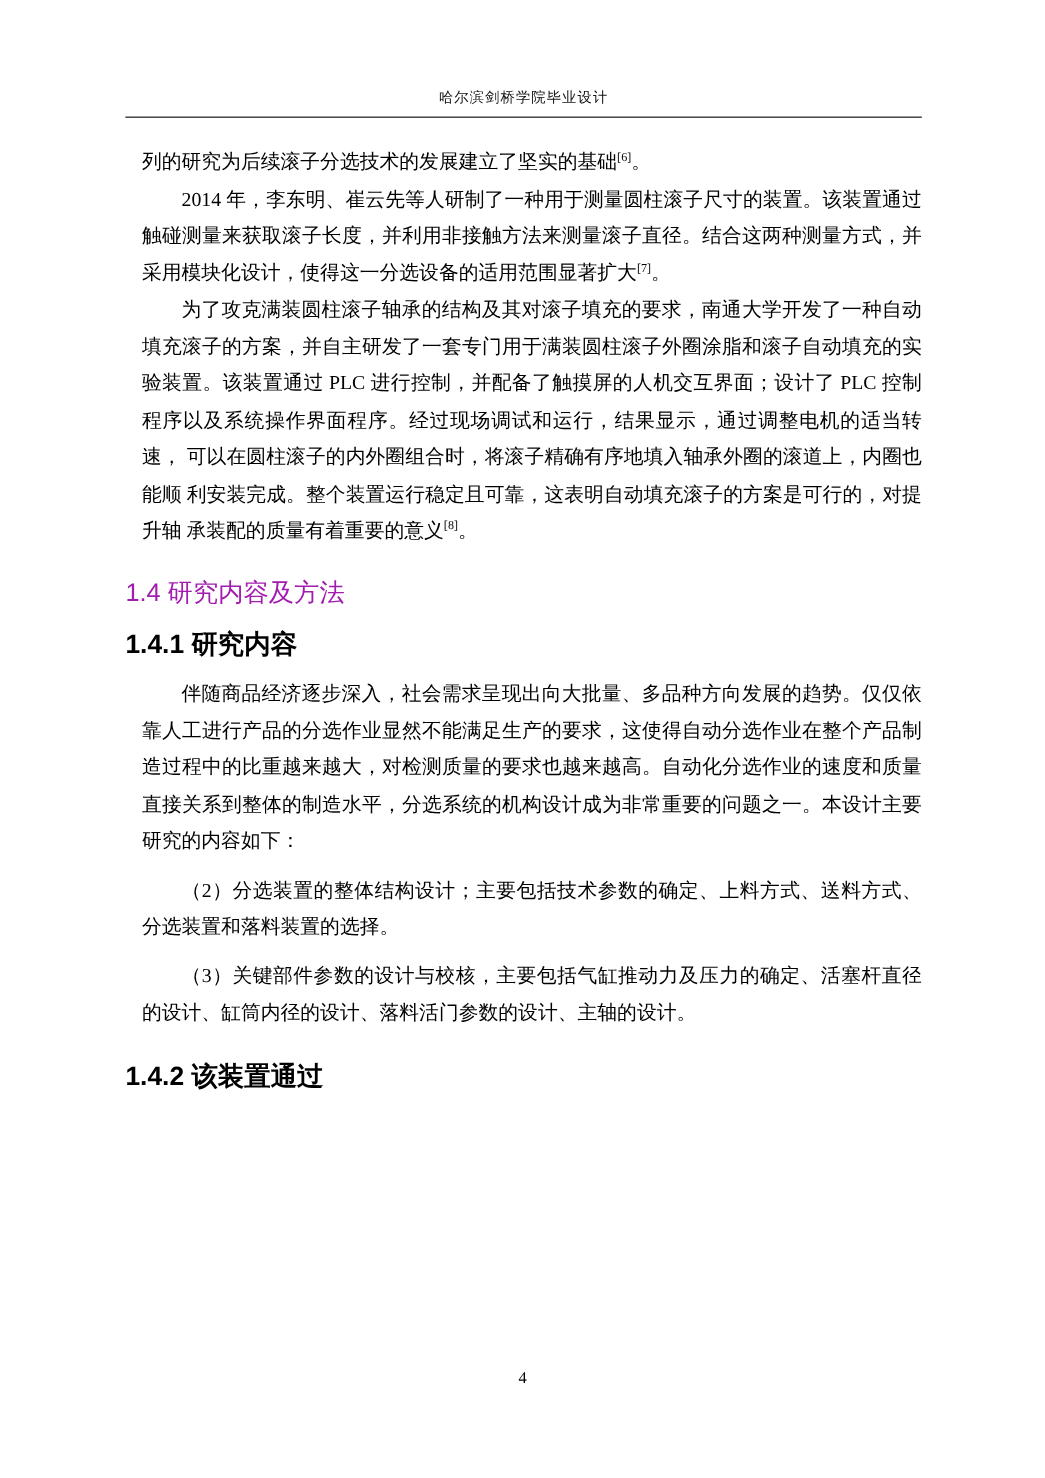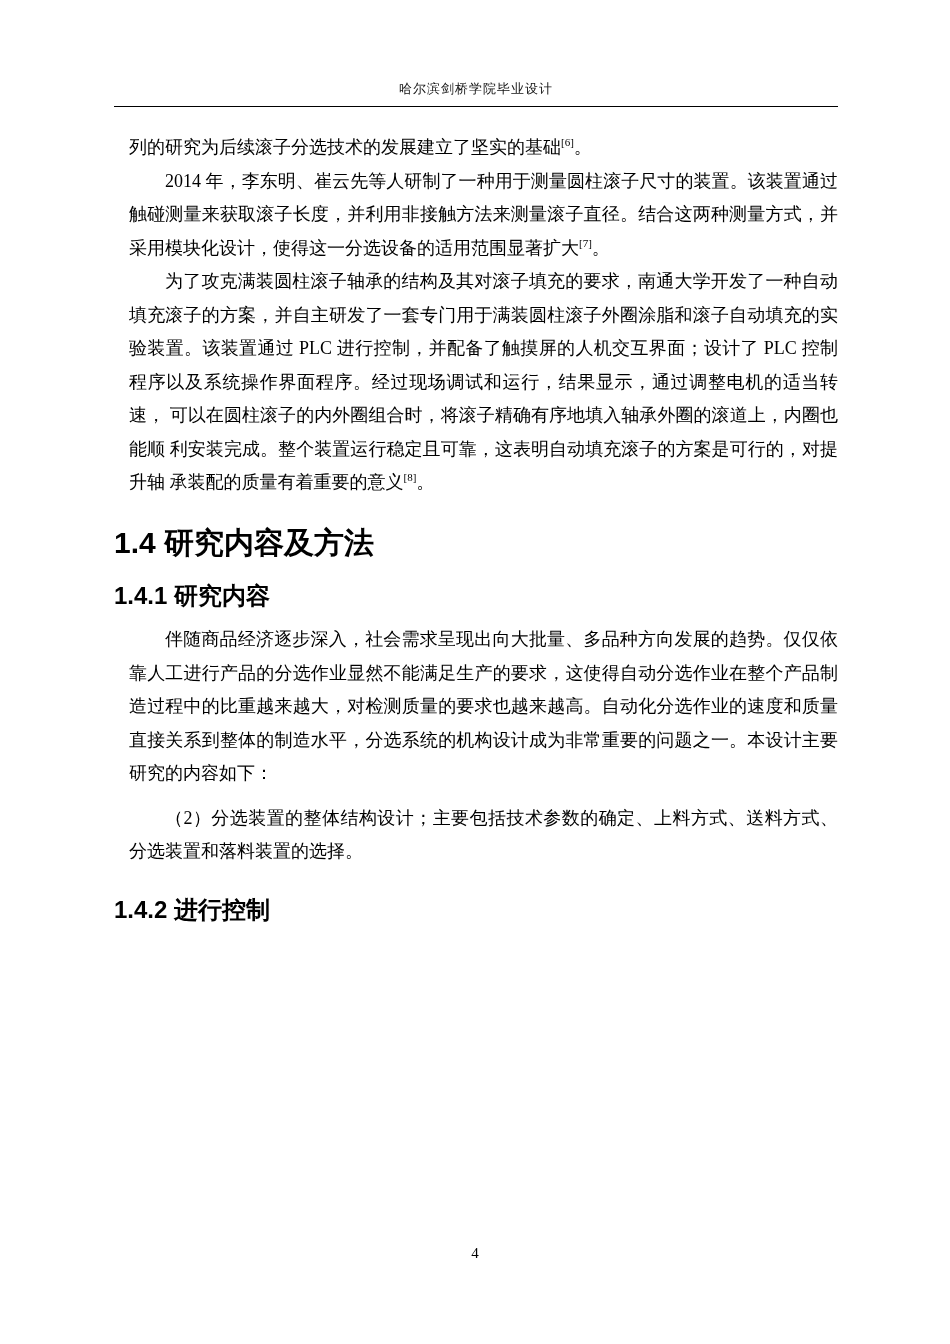--- a/index.html
+++ b/index.html
@@ -37,25 +37,25 @@
   }
   .para { text-indent: 2em; margin-left: 15px; }
   .para.no-indent { text-indent: 0; }
   sup.cite {
     font-size: 11px;
     line-height: 0;
     vertical-align: super;
   }
   .h-section {
     font-family: "Liberation Sans", "DejaVu Sans", sans-serif;
-    font-weight: bold;
-    font-size: 30px;
+    font-weight: normal;
+    font-size: 23px;
     line-height: 1.25;
     margin: 24px 0 16px 0;
-    color: #000000;
+    color: #a21caf;
   }
   .h-subsection {
     font-family: "Liberation Sans", "DejaVu Sans", sans-serif;
     font-weight: bold;
     font-size: 24px;
     line-height: 1.25;
     margin: 20px 0 12px 0;
     color: #000;
   }
   .item {
@@ -95,22 +95,23 @@
 
     <h2 class="h-section">1.4 研究内容及方法</h2>
 
     <h3 class="h-subsection">1.4.1 研究内容</h3>
 
     <p class="para">伴随商品经济逐步深入，社会需求呈现出向大批量、多品种方向发展的趋势。仅仅依靠人工进行产品的分选作业显然不能满足生产的要求，这使得自动分选作业在整个产品制造过程中的比重越来越大，对检测质量的要求也越来越高。自动化分选作业的速度和质量直接关系到整体的制造水平，分选系统的机构设计成为非常重要的问题之一。本设计主要研究的内容如下：</p>
 
     <p class="para item">（2）分选装置的整体结构设计；主要包括技术参数的确定、上料方式、送料方式、分选装置和落料装置的选择。</p>
 
 
+    <p class="para item">（3）关键部件参数的设计与校核，主要包括气缸推动力及压力的确定、活塞杆直径的设计、缸筒内径的设计、落料活门参数的设计、主轴的设计。</p>
 
-    <h3 class="h-subsection last">1.4.2 进行控制</h3>
+    <h3 class="h-subsection last">1.4.2 该装置通过</h3>
 
   </main>
 
   <footer class="page-footer">
     <span class="page-number">4</span>
   </footer>
 
 </div>
 
 </body></html>

